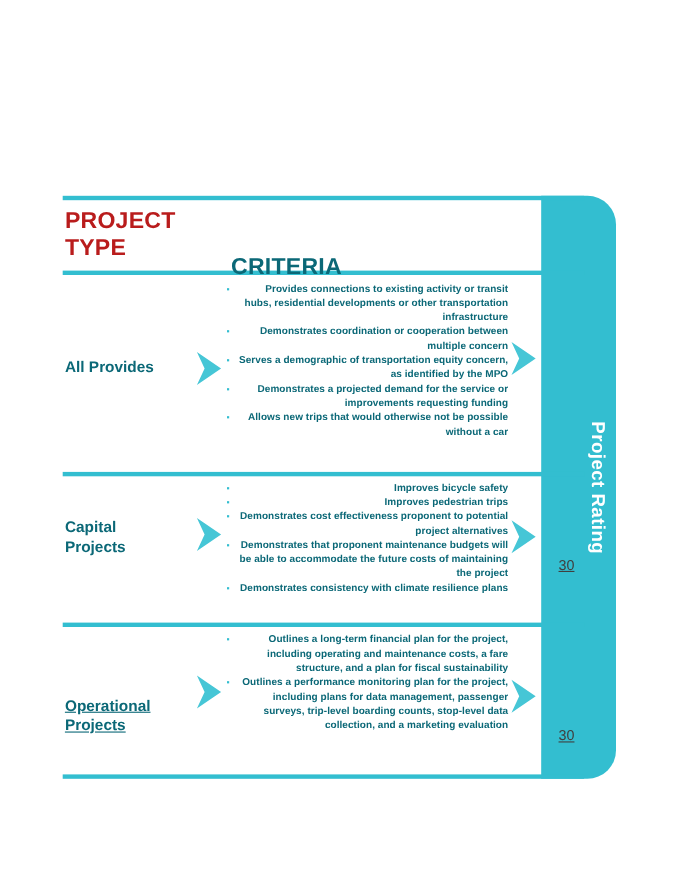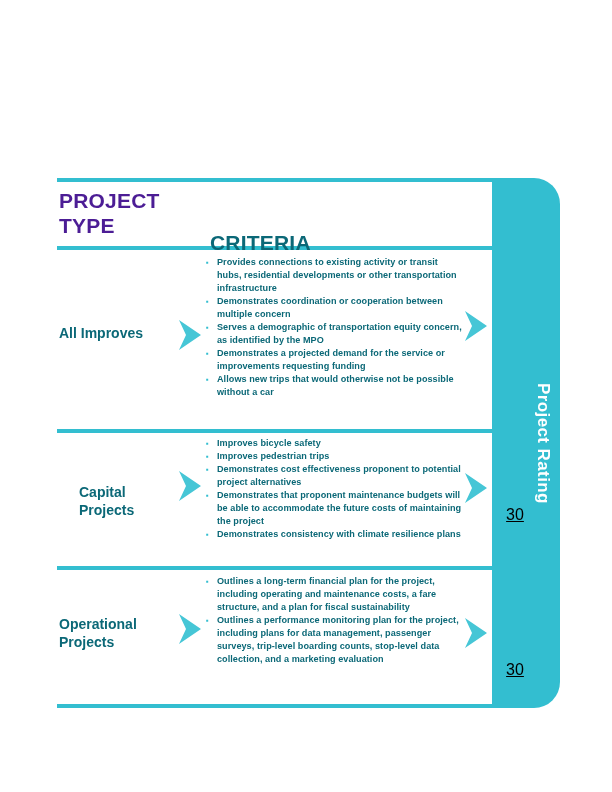--- a/index.html
+++ b/index.html
@@ -54,22 +54,22 @@
     font-size: 17px;
     font-weight: bold;
     letter-spacing: 0.4px;
     padding-right: 7px;
   }
   .rating-score {
     position: absolute;
     left: 0;
     width: 46px;
     text-align: center;
-    color: #000000;
-    font-size: 16px;
+    color: #404040;
+    font-size: 13px;
     font-weight: normal;
     text-decoration: underline;
   }
   .rating-score.r1 { top: 328px; }
   .rating-score.r2 { top: 483px; }
 
   
   .hrule {
     position: absolute;
     left: 57px;
@@ -81,21 +81,21 @@
   .hrule.r2     { top: 429px; width: 474px; }
   .hrule.r3     { top: 566px; width: 474px; }
   .hrule.bottom { top: 704px; width: 474px; }
 
   
   .header-project-type {
     position: absolute;
     left: 59px;
     top: 188px;
     width: 150px;
-    color: #4c1d95;
+    color: #b91c1c;
     font-size: 21px;
     font-weight: bold;
     line-height: 25px;
     letter-spacing: 0.2px;
   }
   .header-criteria {
     position: absolute;
     left: 210px;
     top: 213px;
     color: #0b6877;
@@ -117,22 +117,22 @@
   .row-label {
     position: absolute;
     left: 59px;
     width: 120px;
     color: #0b6877;
     font-size: 14px;
     font-weight: bold;
     line-height: 18px;
   }
   .row1 .row-label { top: 78px; }
-  .row2 .row-label { top: 54px; margin-left: 20px; }
-  .row3 .row-label { top: 49px; }
+  .row2 .row-label { top: 41px; }
+  .row3 .row-label { top: 66px; text-decoration: underline; }
 
   
   .chevron {
     position: absolute;
     width: 26px;
     height: 32px;
   }
   .chevron svg { display: block; width: 26px; height: 32px; }
 
   .chevron.left-arrow  { left: 177px; }
@@ -160,20 +160,21 @@
 
   .criteria-list li {
     position: relative;
     padding-left: 11px;
     margin-bottom: 0px;
     color: #0b6877;
     font-size: 9.1px;
     font-weight: bold;
     line-height: 13px;
     letter-spacing: 0.05px;
+    text-align: right;
   }
   .criteria-list li::before {
     content: "\25AA";
     position: absolute;
     left: 0;
     top: -0.5px;
     color: #33bed0;
     font-size: 8px;
     line-height: 13px;
   }
@@ -198,21 +199,21 @@
   <div class="hrule r3"></div>
   <div class="hrule bottom"></div>
 
   <div class="header-project-type">
     <div>PROJECT</div>
     <div>TYPE</div>
   </div>
   <div class="header-criteria">CRITERIA</div>
 
   <div class="row row1">
-    <div class="row-label">All Improves</div>
+    <div class="row-label">All Provides</div>
 
     <div class="chevron left-arrow">
       <svg viewBox="0 0 26 32" xmlns="http://www.w3.org/2000/svg">
         <path d="M2,1 L24,16 L2,31 L9,16 Z" fill="#46c6d6"></path>
       </svg>
     </div>
 
     <ul class="criteria-list">
       <li>Provides connections to existing activity or transit hubs, residential developments or other transportation infrastructure</li>
       <li>Demonstrates coordination or cooperation between multiple concern</li>

